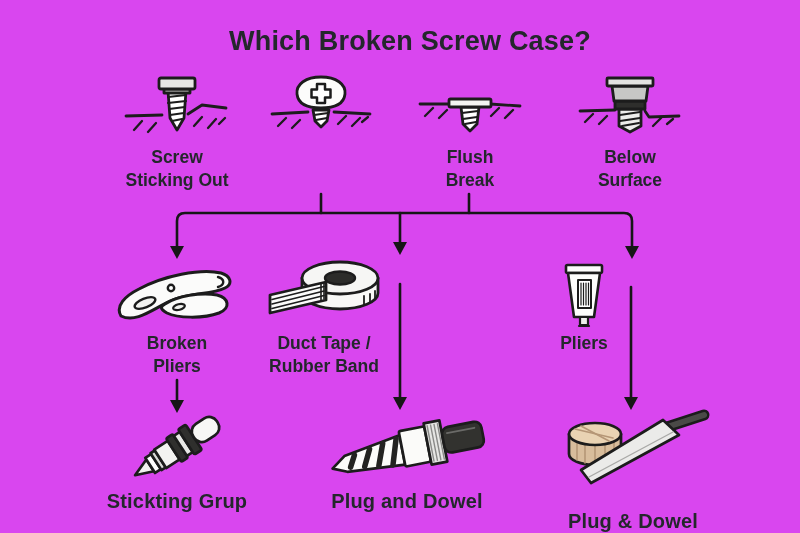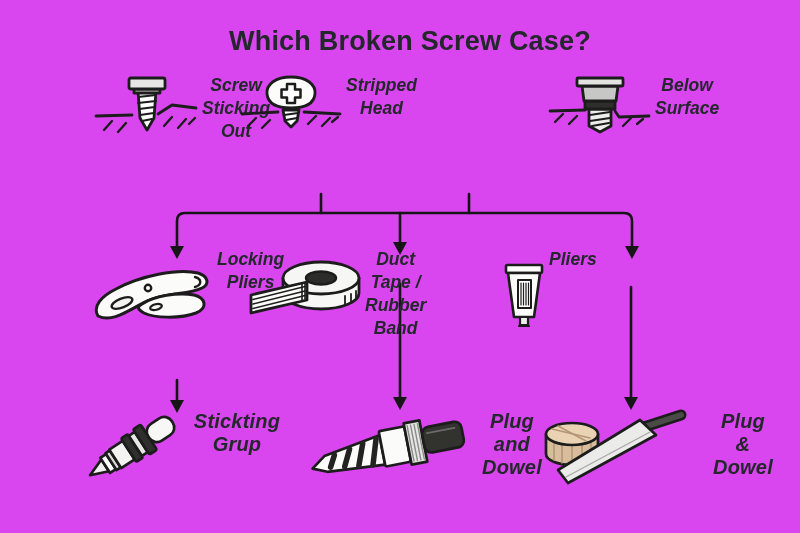--- a/index.html
+++ b/index.html
@@ -1,34 +1,34 @@
 <!DOCTYPE html>
 <html><head>
 <meta charset="utf-8">
 <style>
   html,body{margin:0;padding:0;background:#f2f2f0;}
   .canvas{position:relative;width:800px;height:533px;background:#d946ef;overflow:hidden;
           font-family:"Liberation Sans","DejaVu Sans",sans-serif;color:#24272c;}
   .title{position:absolute;top:26px;left:0;width:800px;margin:0;text-align:center;
          font-size:27px;font-weight:700;letter-spacing:.2px;transform:translateX(10px);}
   .connectors{position:absolute;left:0;top:0;width:800px;height:533px;}
-  .node{position:absolute;display:flex;flex-direction:row;align-items:flex-start;font-style:italic;}
+  .node{position:absolute;display:flex;flex-direction:column;align-items:center;}
   .icon-box{display:flex;align-items:flex-end;justify-content:center;}
   .case .icon-box{height:72px;}
   .tool .icon-box{height:84px;}
   .result .icon-box{height:80px;}
   .label{white-space:pre-line;text-align:center;font-weight:600;color:#24272c;}
   .case .label,.tool .label{font-size:17.5px;line-height:1.32;margin-top:2px;}
   .result .label{font-size:20px;margin-top:2px;letter-spacing:.2px;}
   .case{width:170px;top:72px;}
   .tool{width:170px;top:246px;}
   .result{width:210px;top:408px;}
   #case-0{left:92px;} #case-1{left:236px;} #case-2{left:385px;} #case-3{left:545px;}
-  #tool-0{left:92px;} #tool-1{left:245px;} #tool-2{left:384px;} #tool-3{left:499px;}
-  #result-0{left:72px;} #result-1{left:302px;gap:10px;} #result-2{left:528px;gap:20px;}
+  #tool-0{left:92px;} #tool-1{left:239px;} #tool-2{left:384px;} #tool-3{left:499px;}
+  #result-0{left:72px;} #result-1{left:302px;} #result-2{left:528px;gap:20px;}
 </style>
 </head>
 <body>
 
 <div class="canvas">
 
   <h1 class="title">Which Broken Screw Case?</h1>
 
   <svg class="connectors" viewBox="0 0 800 533" fill="none" stroke="#161616" stroke-width="2.6" stroke-linecap="round" stroke-linejoin="round">
     <path d="M321,194 V213"></path>
@@ -92,24 +92,47 @@
           <path d="M47,36 L63,36 L61,47 L55,53 L49,47 Z" fill="#ffffff"></path>
           <g stroke-width="2.1">
               <path d="M48,41 L62,39"></path>
               <path d="M50,46 L61,44"></path>
             </g>
           <path d="M55,3 C70,3 80,10 79,20 C78,29 70,34 55,34 C40,34 32,29 31,20 C30,10 40,3 55,3 Z" fill="#fcfcfb"></path>
           <path d="M51,10 h8 v5.5 h5.5 v8 h-5.5 v5.5 h-8 v-5.5 h-5.5 v-8 h5.5 z" fill="#ffffff" stroke-width="2.5"></path>
         </g>
       </svg>
     </span>
-    <span class="label">Stripped
-Head</span>
-  </div>
-
+  </div>
+
+  <div class="node case" id="case-2">
+    <span class="icon-box">
+      <svg width="110" height="70" viewBox="0 0 110 70">
+        <g stroke="#1c1c1c" stroke-width="2.8" stroke-linecap="round" stroke-linejoin="round" fill="none">
+          <path d="M5,30 L35,30"></path>
+            <path d="M75,30 L105,32"></path>
+          <g stroke-width="2.3">
+            <path d="M10,42 L18,34"></path>
+              <path d="M24,44 L32,36"></path>
+            <path d="M76,42 L84,34"></path>
+              <path d="M90,44 L98,36"></path>
+          </g>
+          <path d="M46,33 L64,33 L62,50 L55,57 L48,50 Z" fill="#ffffff"></path>
+          <g stroke-width="2.1">
+              <path d="M47,39 L63,37"></path>
+              <path d="M48,45 L62,43"></path>
+              <path d="M50,50 L61,48"></path>
+            </g>
+          <rect x="34" y="25" width="42" height="8" rx="1.5" fill="#f4f4f2"></rect>
+        </g>
+      </svg>
+    </span>
+    <span class="label">Flush
+Break</span>
+  </div>
 
   <div class="node case" id="case-3">
     <span class="icon-box">
       <svg width="110" height="70" viewBox="0 0 110 70">
         <g stroke="#1c1c1c" stroke-width="2.8" stroke-linecap="round" stroke-linejoin="round" fill="none">
           <path d="M5,37 L40,36"></path>
             <path d="M70,37 L74,43 L104,42"></path>
           <g stroke-width="2.3">
             <path d="M10,48 L18,40"></path>
               <path d="M24,50 L32,42"></path>
@@ -138,21 +161,21 @@
         <g stroke="#1c1c1c" stroke-width="3" stroke-linecap="round" stroke-linejoin="round" fill="none">
           <path d="M6,58 C0,48 10,38 24,31 C48,18 86,10 106,15 C116,18 118,26 110,30 C96,37 78,34 58,42 C40,49 22,66 6,58 Z" fill="#fbfbfa"></path>
           <path d="M50,46 C62,38 86,34 102,37 C114,40 116,50 104,55 C88,61 62,60 52,55 C45,51 45,49 50,46 Z" fill="#fbfbfa"></path>
           <ellipse cx="30" cy="45" rx="11" ry="4.5" transform="rotate(-22 30 45)" fill="#f2f2f0" stroke-width="2.4"></ellipse>
           <ellipse cx="64" cy="49" rx="6" ry="2.8" transform="rotate(-14 64 49)" fill="#f2f2f0" stroke-width="2.2"></ellipse>
           <circle cx="56" cy="30" r="3.2" fill="#ffffff" stroke-width="2.4"></circle>
           <path d="M103,19 C110,21 110,27 103,29" stroke-width="2.4"></path>
         </g>
       </svg>
     </span>
-    <span class="label">Locking
+    <span class="label">Broken
 Pliers</span>
   </div>
 
   <div class="node tool" id="tool-1">
     <span class="icon-box">
       <svg width="120" height="82" viewBox="0 0 120 82">
         <g stroke="#1c1c1c" stroke-width="2.8" stroke-linecap="round" stroke-linejoin="round" fill="none">
           <path d="M38,30 L38,45 A38,16 0 0 0 114,45 L114,30" fill="#f8f8f6"></path>
           <ellipse cx="76" cy="30" rx="38" ry="16" fill="#f6f6f4"></ellipse>
           <ellipse cx="76" cy="30" rx="15" ry="6.5" fill="#2c2c2a" stroke-width="2.4"></ellipse>

